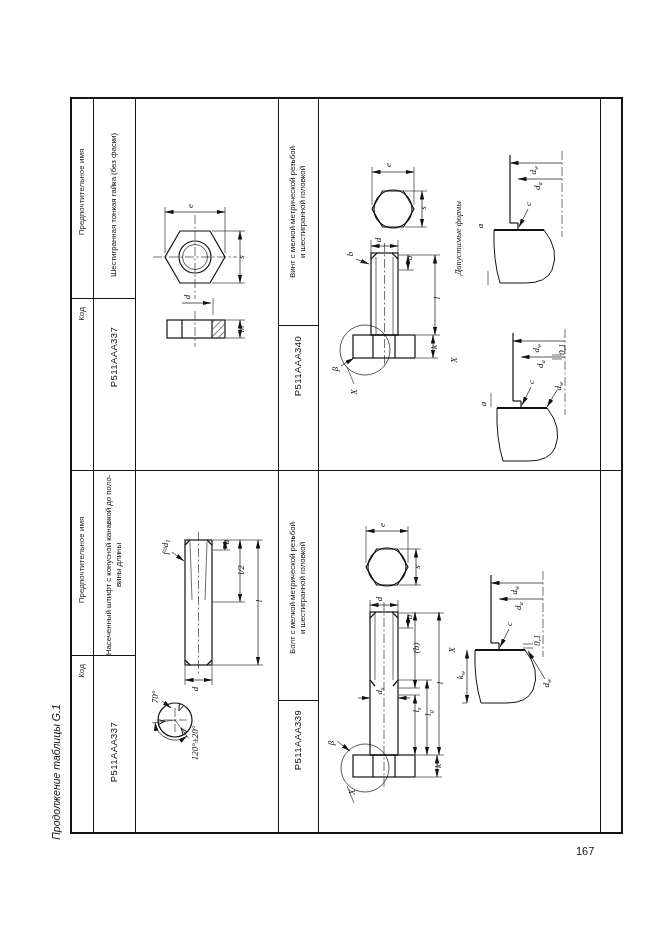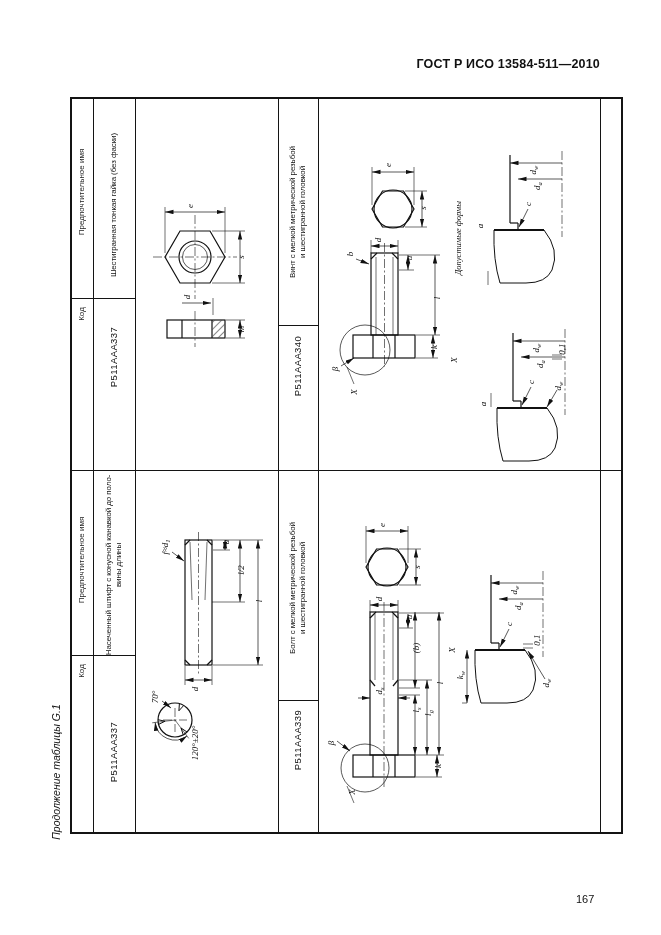--- a/index.html
+++ b/index.html
@@ -1,36 +1,35 @@
 <!DOCTYPE html>
 <html><head>
 <meta charset="utf-8">
 <style>
   html,body{margin:0;padding:0;background:#e8e8e8;}
   .page{position:relative;width:661px;height:935px;background:#ffffff;overflow:hidden;
         font-family:"Liberation Sans",sans-serif;color:#111;}
   .hdr{position:absolute;top:57px;right:61px;font-size:12.5px;font-weight:bold;
        letter-spacing:.2px;white-space:nowrap;}
-  .pagenum{position:absolute;top:893px;left:576px;font-size:11px;}
+  .pagenum{position:absolute;top:845px;left:576px;font-size:11px;}
   .vtext{position:absolute;transform:translate(-50%,-50%) rotate(-90deg);
          white-space:pre;text-align:center;line-height:1.3;}
   .continuation{font-style:italic;font-size:10.5px;}
   .colhdr{font-size:8px;color:#222;}
   .name{font-size:8px;letter-spacing:-0.1px;}
   .code{font-size:9.5px;letter-spacing:.4px;}
   .ln{position:absolute;background:#141414;}
   .figsvg{position:absolute;}
   svg text{font-family:"Liberation Serif",serif;font-style:italic;fill:#111;}
 </style>
 </head>
 <body>
 
 <div class="page">
 
-  <div class="hdr">ГОСТ Р ИСО 13584-511—2010</div>
   <div class="pagenum">167</div>
   <div class="vtext continuation" style="left:57px;top:772px;">Продолжение таблицы G.1</div>
 
   <div>
     <div class="ln" style="left:70px;top:97px;width:553px;height:2px;"></div>
     <div class="ln" style="left:70px;top:832px;width:553px;height:2px;"></div>
     <div class="ln" style="left:70px;top:97px;width:2px;height:737px;"></div>
     <div class="ln" style="left:621px;top:97px;width:2px;height:737px;"></div>
     <div class="ln" style="left:93px;top:97px;width:1px;height:736px;"></div>
     <div class="ln" style="left:135px;top:97px;width:1px;height:736px;"></div>

